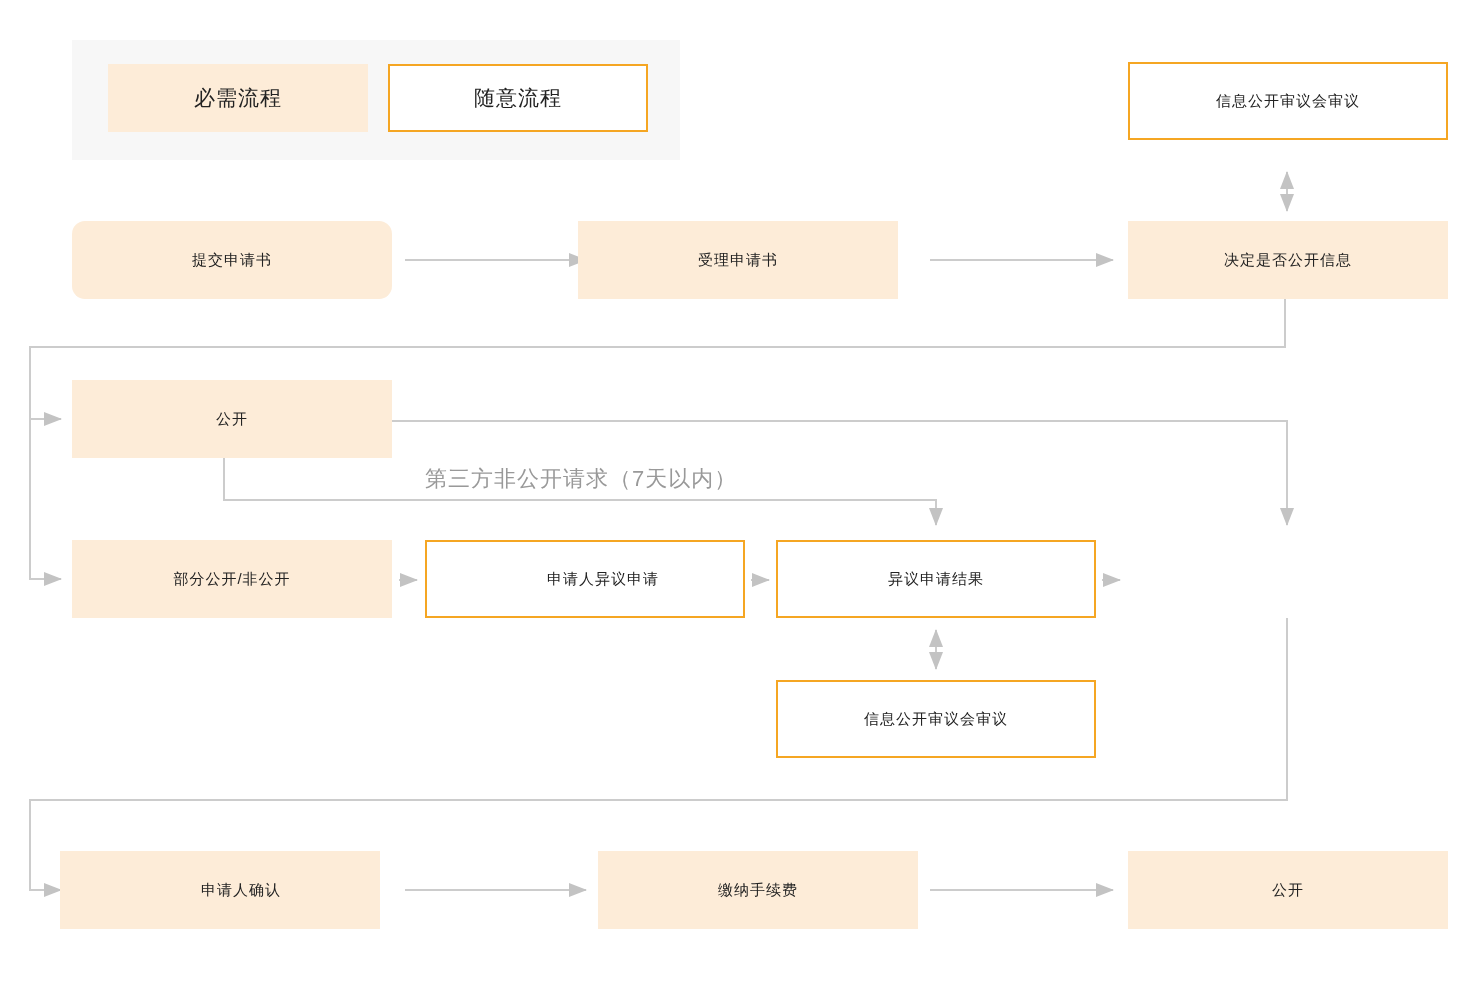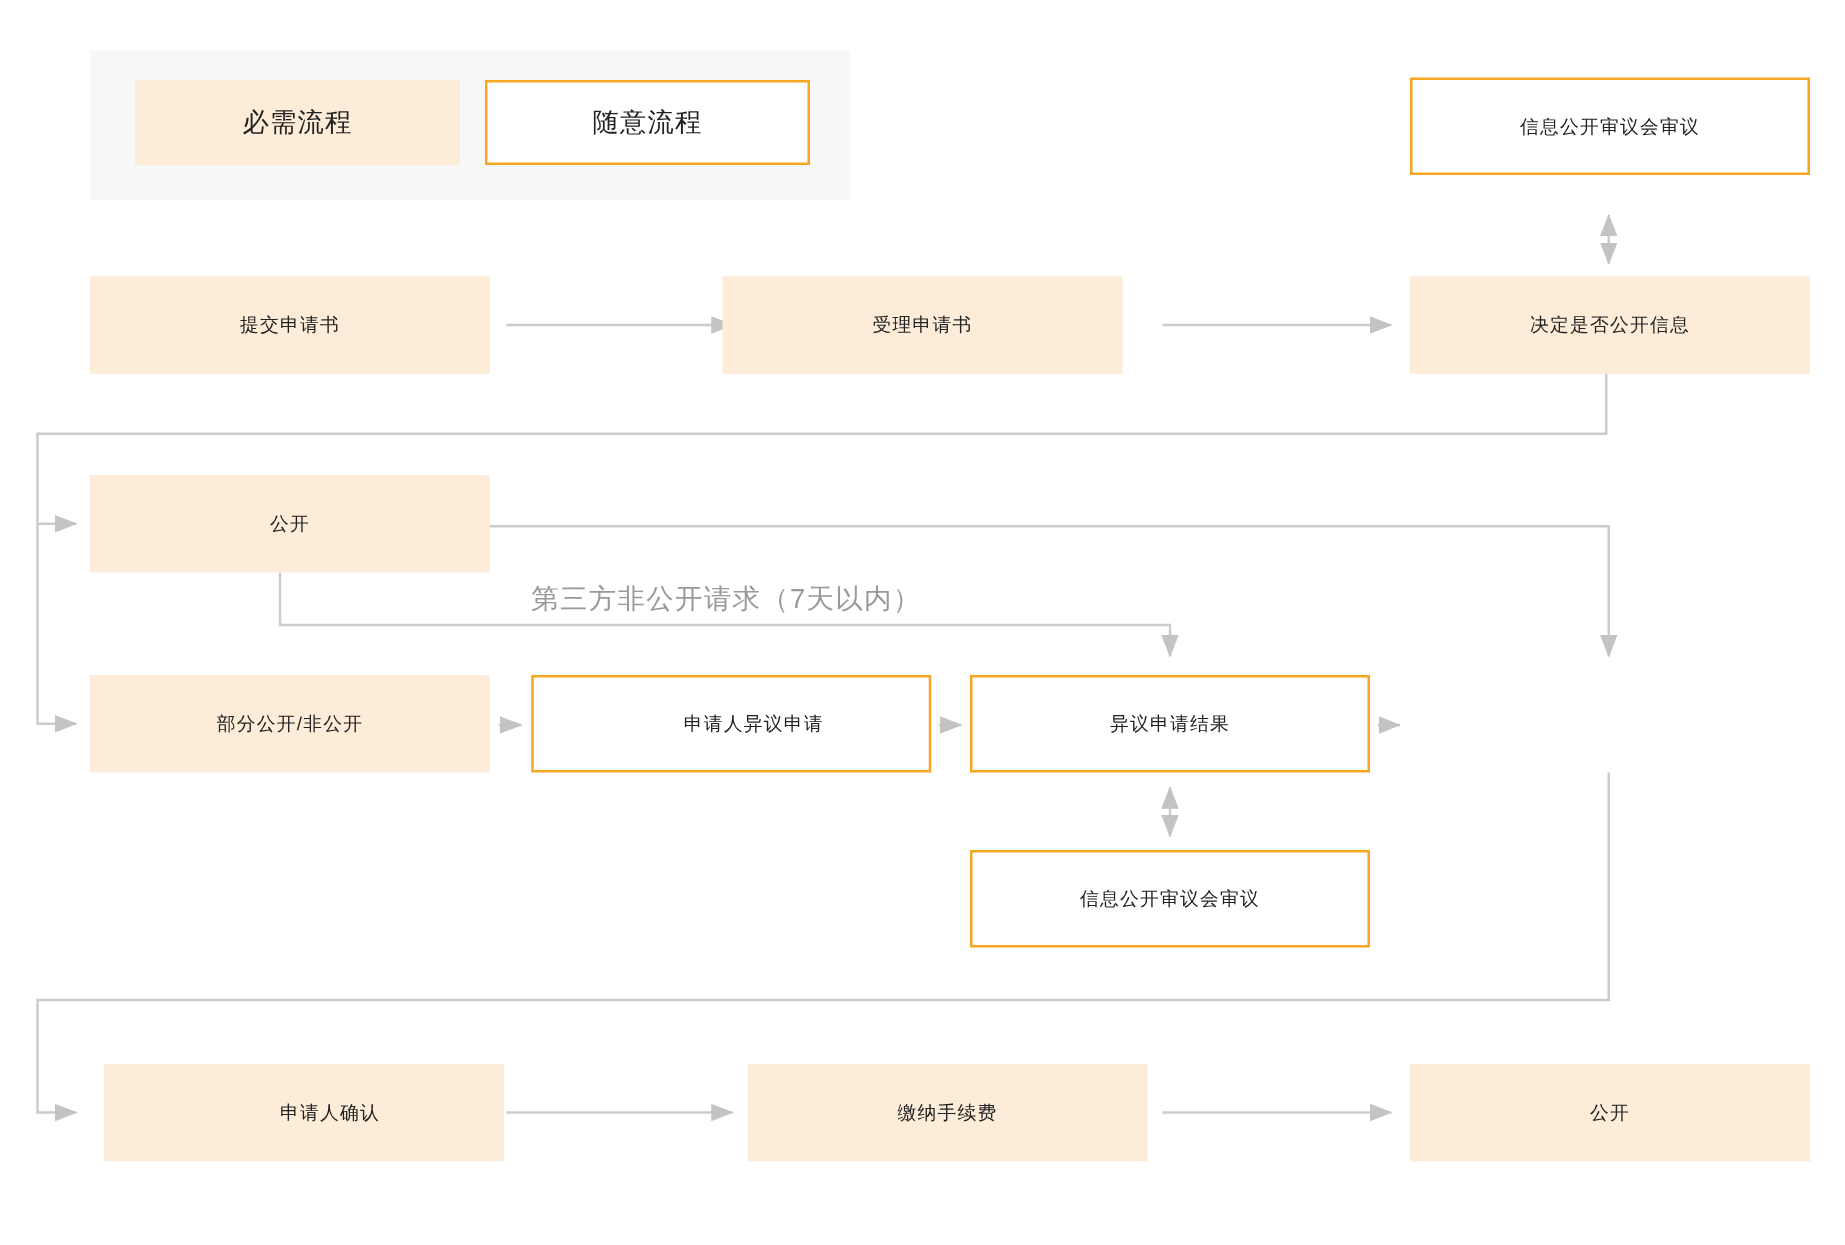--- a/index.html
+++ b/index.html
@@ -53,30 +53,30 @@
   .flow-annotation{
     position:absolute;
     left:425px;top:464px;
     font-size:22px;
     color:var(--label-gray);
     letter-spacing:1px;
     white-space:nowrap;
   }
   
   #n-review-top{left:1128px;top:62px;}
-  #n-submit{left:72px;top:221px;}
+  #n-submit{left:72px;top:221px;border-radius:13px;}
   #n-accept{left:578px;top:221px;}
   #n-decide{left:1128px;top:221px;}
   #n-disclose{left:72px;top:380px;}
   #n-partial{left:72px;top:540px;}
   #n-objection-apply{left:425px;top:540px;padding-left:36px;}
   #n-objection-result{left:776px;top:540px;}
   #n-decision-notice{left:1128px;top:540px;}
   #n-review-bottom{left:776px;top:680px;}
-  #n-confirm{left:83px;top:851px;padding-left:42px;}
+  #n-confirm{left:60px;top:851px;padding-left:42px;}
   #n-pay-fee{left:598px;top:851px;}
   #n-disclose-final{left:1128px;top:851px;}
   #l-required{left:108px;top:64px;}
   #l-optional{left:388px;top:64px;}
 </style>
 </head>
 <body>
 
 <div class="stage">
 

